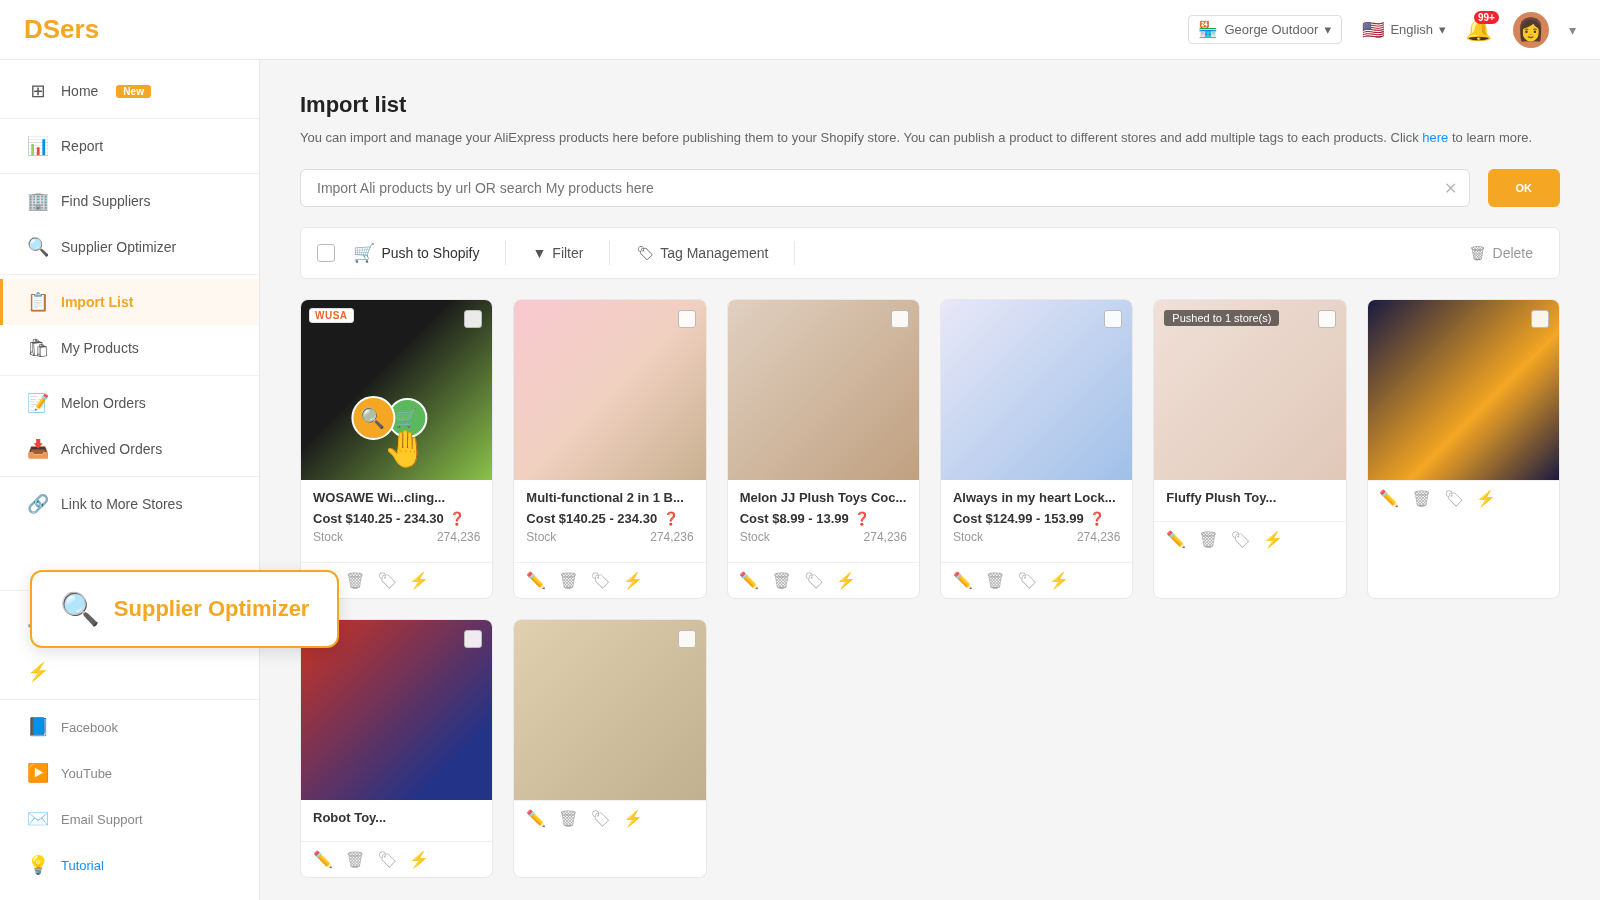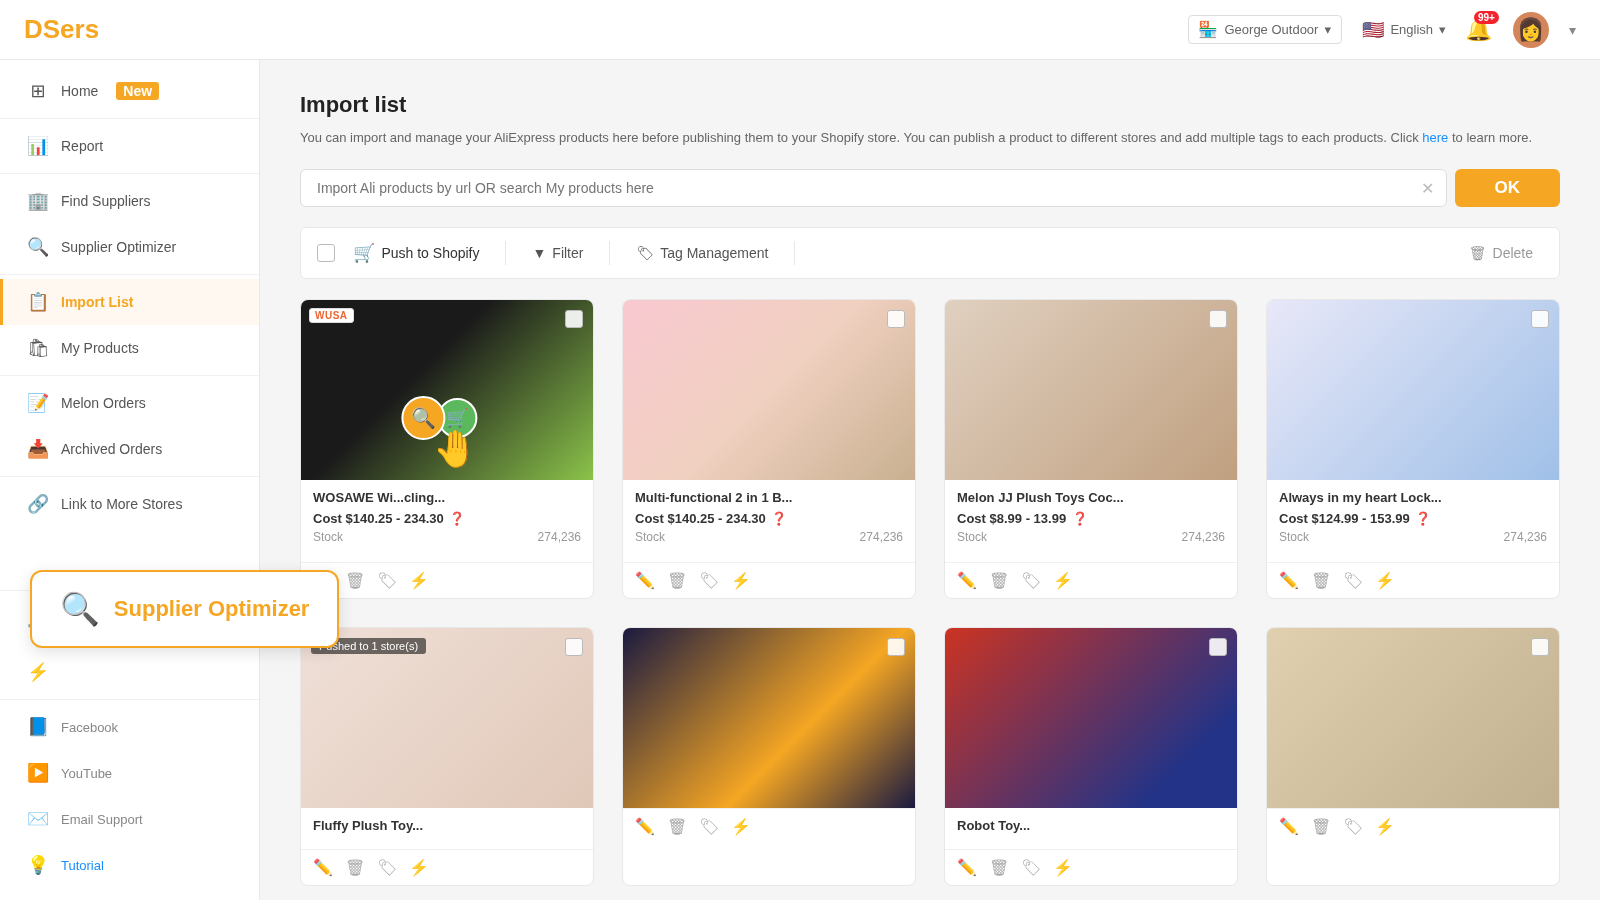--- a/index.html
+++ b/index.html
@@ -32,21 +32,21 @@
     }
     .sidebar-nav { flex: 1; padding: 8px 0; }
     .sidebar-item {
       display: flex; align-items: center; gap: 12px; padding: 12px 24px;
       cursor: pointer; color: #555; font-size: 14px; transition: background 0.15s;
       border-left: 3px solid transparent;
     }
     .sidebar-item.active { color: #f5a623; border-left-color: #f5a623; background: #fff8f0; font-weight: 600; }
     .sidebar-item .s-icon { font-size: 18px; width: 22px; text-align: center; }
     .sidebar-divider { height: 1px; background: #f0f0f0; margin: 4px 0; }
-    .new-badge { background: #f5a623; color: #fff; font-size: 14px; font-weight: 700; padding: 1px 7px; border-radius: 3px; margin-left: 6px; }
+    .new-badge { background: #f5a623; color: #fff; font-size: 10px; font-weight: 700; padding: 1px 7px; border-radius: 3px; margin-left: 6px; }
 
     
     .sidebar-bottom { padding: 12px 0; border-top: 1px solid #f0f0f0; }
     .sidebar-bottom .sidebar-item { color: #888; font-size: 13px; }
 
     
     .supplier-optimizer-tooltip {
       position: absolute; left: 30px; top: 570px; z-index: 200;
       background: #fff; border: 2px solid #f5a623; border-radius: 12px;
       padding: 18px 28px; display: flex; align-items: center; gap: 14px;
@@ -60,34 +60,34 @@
 
     .page-title { font-size: 22px; font-weight: 700; color: #222; margin-bottom: 10px; }
     .page-desc { color: #666; font-size: 13px; line-height: 1.6; margin-bottom: 20px; }
     .page-desc a { color: #1890ff; text-decoration: none; }
 
     
     .search-bar { display: flex; gap: 8px; margin-bottom: 20px; }
     .search-input-wrap { flex: 1; position: relative; }
     .search-input { width: 100%; padding: 10px 40px 10px 16px; border: 1px solid #ddd; border-radius: 6px; font-size: 14px; color: #999; background: #fff; }
     .search-clear { position: absolute; right: 12px; top: 50%; transform: translateY(-50%); color: #bbb; cursor: pointer; font-size: 16px; }
-    .ok-btn { background: #f5a623; color: #fff; border: none; border-radius: 6px; padding: 0 40px; font-size: 17px; font-weight: 600; cursor: pointer; }
+    .ok-btn { background: #f5a623; color: #fff; border: none; border-radius: 6px; padding: 0 28px; font-size: 11px; font-weight: 600; cursor: pointer; margin-left: 10px; }
 
     
     .toolbar { display: flex; align-items: center; background: #fff; border-radius: 6px; padding: 10px 16px; margin-bottom: 20px; border: 1px solid #e8e8e8; gap: 8px; }
     .toolbar-checkbox { width: 18px; height: 18px; border: 1.5px solid #bbb; border-radius: 3px; cursor: pointer; }
     .push-btn { display: flex; align-items: center; gap: 6px; background: none; border: none; color: #333; font-size: 14px; cursor: pointer; font-weight: 500; padding: 4px 10px; }
     .push-icon { color: #5cb85c; font-size: 18px; }
     .toolbar-sep { width: 1px; height: 24px; background: #e8e8e8; margin: 0 8px; }
     .toolbar-action { display: flex; align-items: center; gap: 6px; color: #555; font-size: 14px; cursor: pointer; padding: 4px 10px; }
     .toolbar-spacer { flex: 1; }
     .delete-action { display: flex; align-items: center; gap: 6px; color: #999; font-size: 14px; cursor: pointer; padding: 4px 10px; }
 
     
-    .product-grid { display: grid; grid-template-columns: repeat(4, 1fr); gap: 28px; }
+    .product-grid { display: grid; grid-template-columns: repeat(6, 1fr); gap: 20px; }
     .product-card { background: #fff; border-radius: 8px; overflow: hidden; border: 1px solid #e8e8e8; position: relative; }
     .product-card-img-placeholder { width: 100%; height: 180px; background: #e8e8e8; display: flex; align-items: center; justify-content: center; overflow: hidden; }
     .card-checkbox { position: absolute; top: 10px; right: 10px; width: 18px; height: 18px; border: 1.5px solid #bbb; border-radius: 3px; background: rgba(255,255,255,0.9); cursor: pointer; }
     .product-card-body { padding: 10px 12px; }
     .product-name { font-size: 13px; color: #333; font-weight: 700; margin-bottom: 6px; white-space: nowrap; overflow: hidden; text-overflow: ellipsis; }
     .cost-row { display: flex; align-items: center; gap: 6px; margin-bottom: 4px; }
     .cost-label { font-size: 13px; color: #333; font-weight: 600; }
     .cost-help { color: #bbb; font-size: 13px; cursor: pointer; }
     .stock-row { display: flex; justify-content: space-between; color: #999; font-size: 12px; margin-bottom: 8px; }
     .product-card-actions { display: flex; align-items: center; gap: 12px; padding: 8px 12px; border-top: 1px solid #f0f0f0; }

